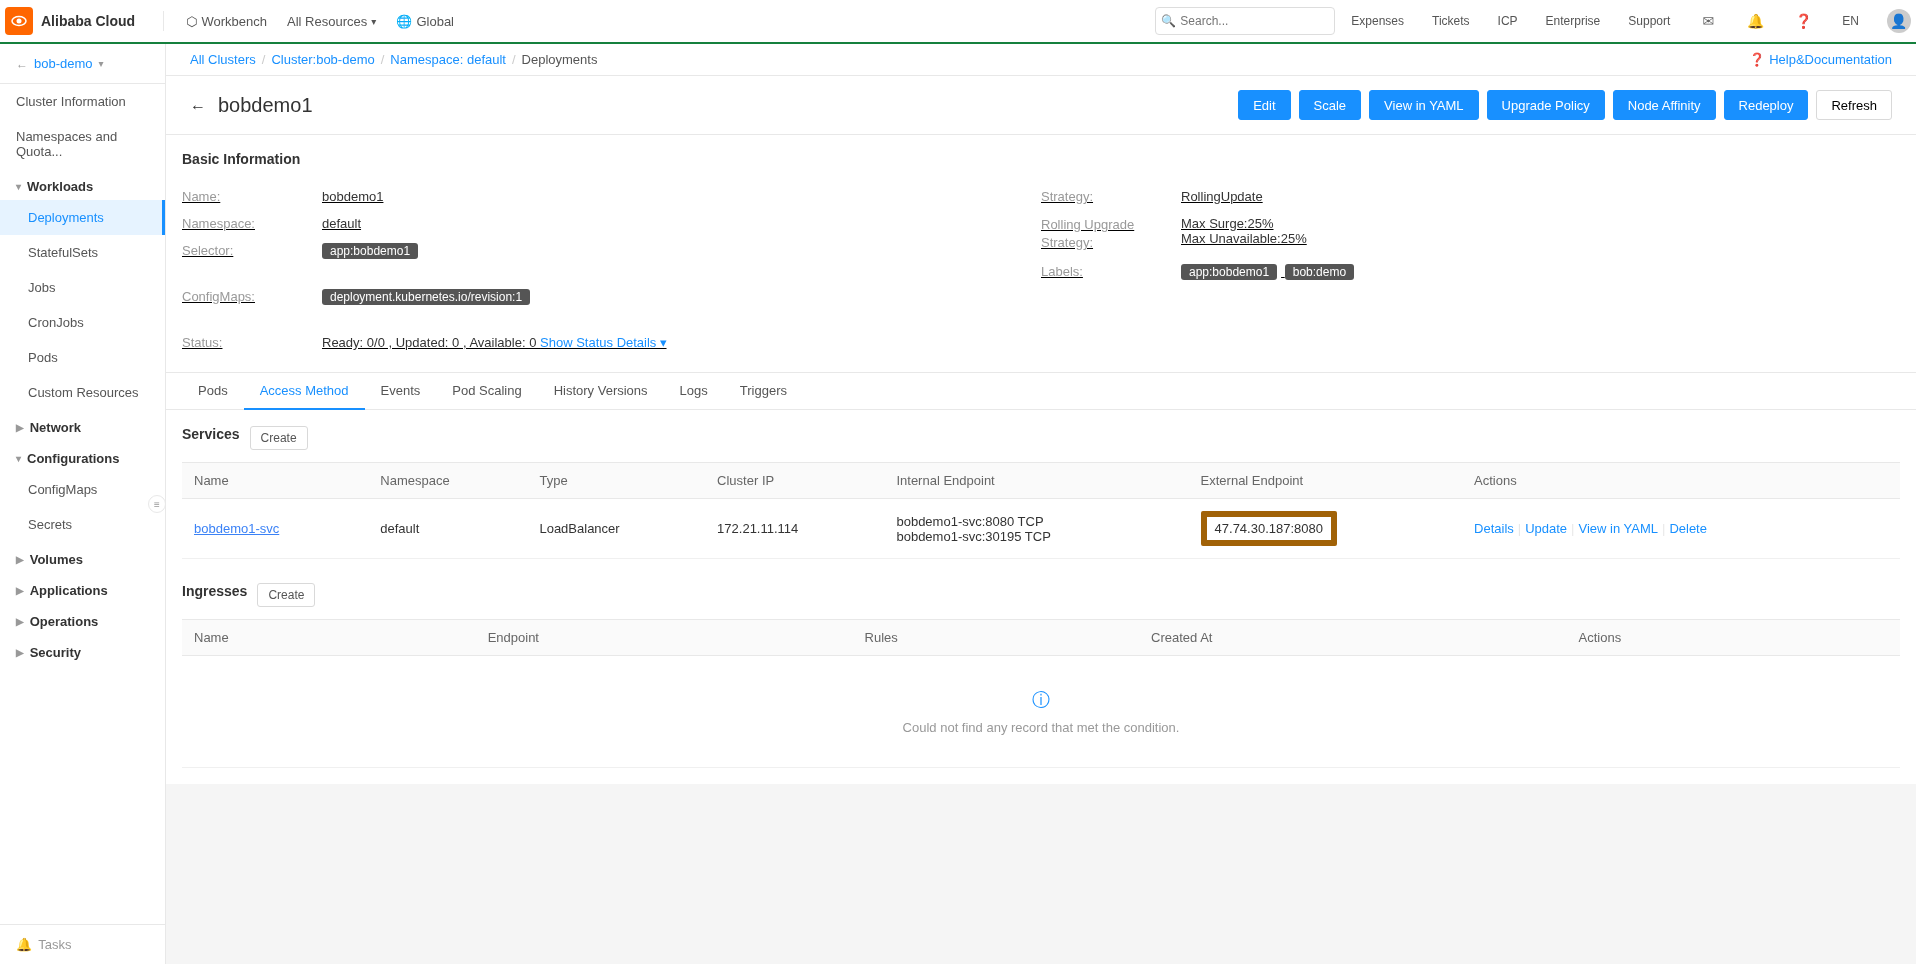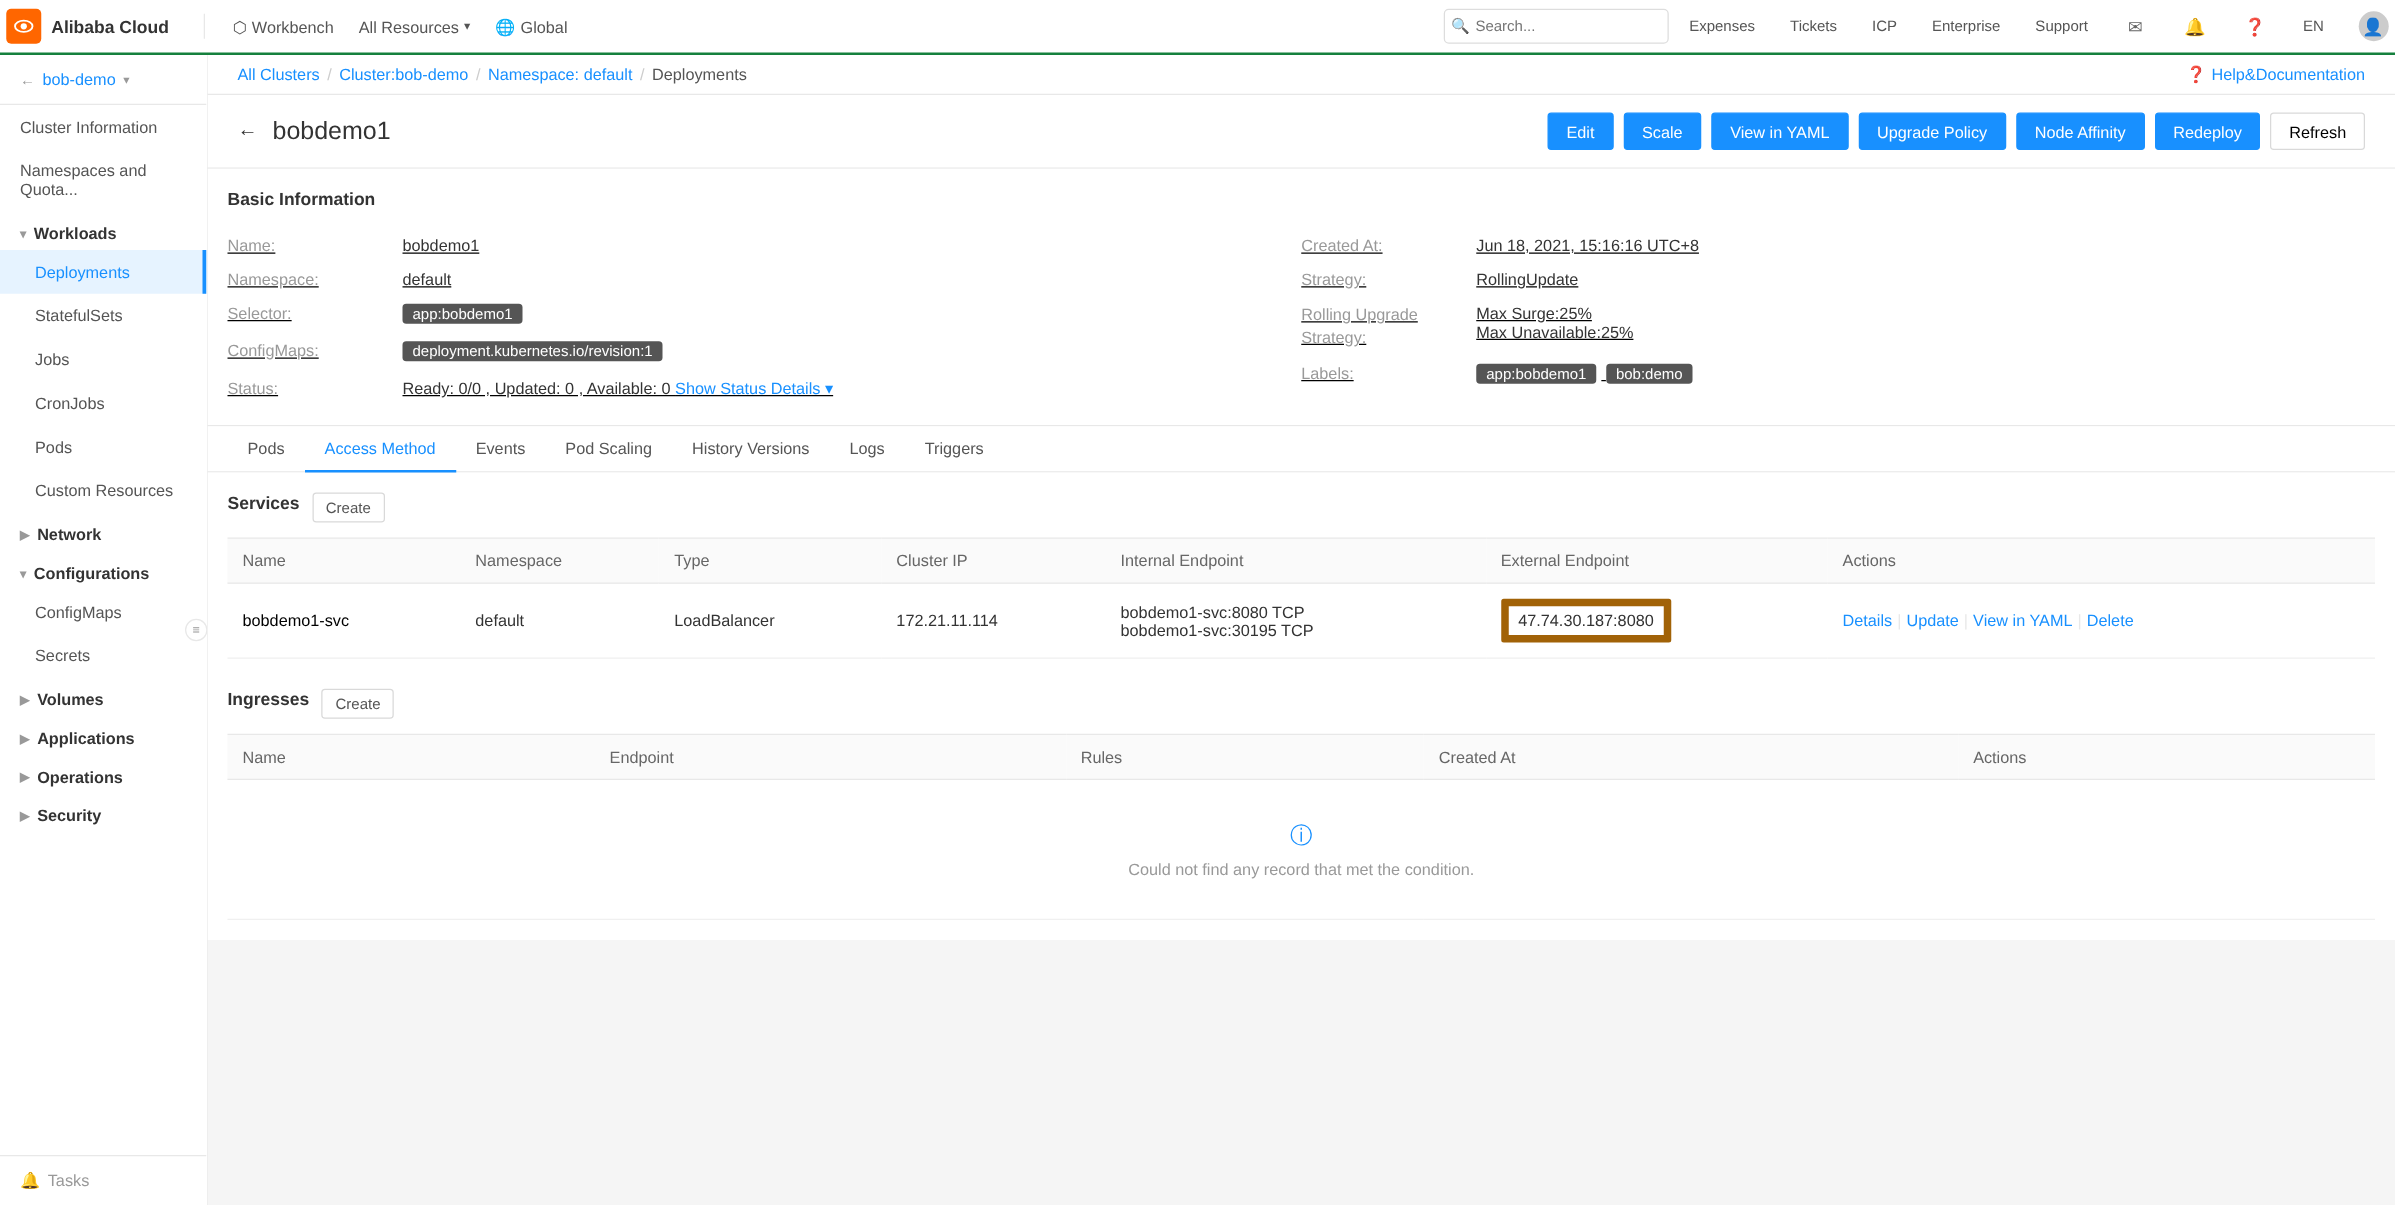--- a/index.html
+++ b/index.html
@@ -56,42 +56,42 @@
 
     
     .card { background: #fff; border: 1px solid #e8e8e8; border-radius: 4px; padding: 16px; margin-bottom: 16px; }
     .card-title { font-size: 14px; font-weight: 600; color: #333; margin-bottom: 16px; }
 
     
     .info-grid { display: grid; grid-template-columns: 1fr 1fr; gap: 0; }
     .info-row { display: flex; padding: 6px 0; align-items: flex-start; text-decoration: underline; }
     .info-label { width: 140px; color: #999; font-size: 13px; flex-shrink: 0; }
     .info-value { color: #333; font-size: 13px; flex: 1; }
-    .tag { display: inline-block; background: #555; color: #fff; padding: 1px 8px; border-radius: 3px; font-size: 12px; margin-right: 4px; margin-bottom: 2px; }
+    .tag { display: inline-block; background: #555; color: #fff; padding: 1px 8px; border-radius: 3px; font-size: 12px; margin-right: 4px; margin-bottom: 18px; }
     .status-text { color: #333; font-size: 13px; }
     .status-link { color: #1890ff; cursor: pointer; font-size: 13px; }
 
     
     .tabs { display: flex; border-bottom: 1px solid #e8e8e8; background: #fff; padding: 0 16px; }
     .tab { padding: 10px 16px; cursor: pointer; color: #555; font-size: 13px; border-bottom: 2px solid transparent; margin-bottom: -1px; }
     .tab.active { color: #1890ff; border-bottom-color: #1890ff; font-weight: 500; }
 
     
     .tab-content { background: #fff; padding: 16px; }
 
     
     .section-header { display: flex; align-items: flex-start; gap: 10px; margin-bottom: 12px; }
     .section-title { font-size: 14px; font-weight: 600; color: #333; }
     .btn-small { padding: 2px 10px; font-size: 12px; border: 1px solid #d9d9d9; border-radius: 3px; cursor: pointer; background: #fff; color: #555; height: 24px; display: flex; align-items: center; }
 
     
     .data-table { width: 100%; border-collapse: collapse; }
     .data-table th { background: #fafafa; padding: 10px 12px; text-align: left; color: #666; font-weight: 500; font-size: 13px; border-bottom: 1px solid #e8e8e8; border-top: 1px solid #e8e8e8; }
     .data-table td { padding: 12px 12px; text-align: left; color: #333; font-size: 13px; border-bottom: 1px solid #f0f0f0; vertical-align: middle; }
-    .table-link { color: #000000; cursor: pointer; }
+    .table-link { color: #3b82f6; cursor: pointer; text-decoration: underline; }
     .external-endpoint-box { border: 6px solid #a16207; padding: 4px 8px; display: inline-block; border-radius: 2px; color: #333; }
     .actions-cell { display: flex; gap: 4px; align-items: center; }
     .action-link { color: #1890ff; cursor: pointer; font-size: 13px; }
     .action-sep { color: #e8e8e8; }
     .empty-state { display: flex; flex-direction: column; align-items: center; padding: 32px; color: #999; font-size: 13px; gap: 8px; }
     .empty-icon { font-size: 18px; color: #1890ff; }
 
     .section-gap { margin-top: 24px; }
   </style>
 </head>
@@ -293,24 +293,20 @@
             <div class="info-row">
               <span class="info-label">Status:</span>
               <span class="info-value">
                 <span class="status-text">Ready: 0/0 ,  Updated: 0 ,  Available: 0   </span>
                 <span class="status-link">Show Status Details ▾</span>
               </span>
             </div>
           </div>
 
           <div>
-            <div class="info-row">
-              <span class="info-label">Created At:</span>
-              <span class="info-value">Jun 18, 2021, 15:16:16 UTC+8</span>
-            </div>
             <div class="info-row">
               <span class="info-label">Strategy:</span>
               <span class="info-value">RollingUpdate</span>
             </div>
             <div class="info-row">
               <span class="info-label" style="line-height:1.4;">Rolling Upgrade Strategy:</span>
               <span class="info-value">
                 <div>Max Surge:25%</div>
                 <div>Max Unavailable:25%</div>
               </span>

